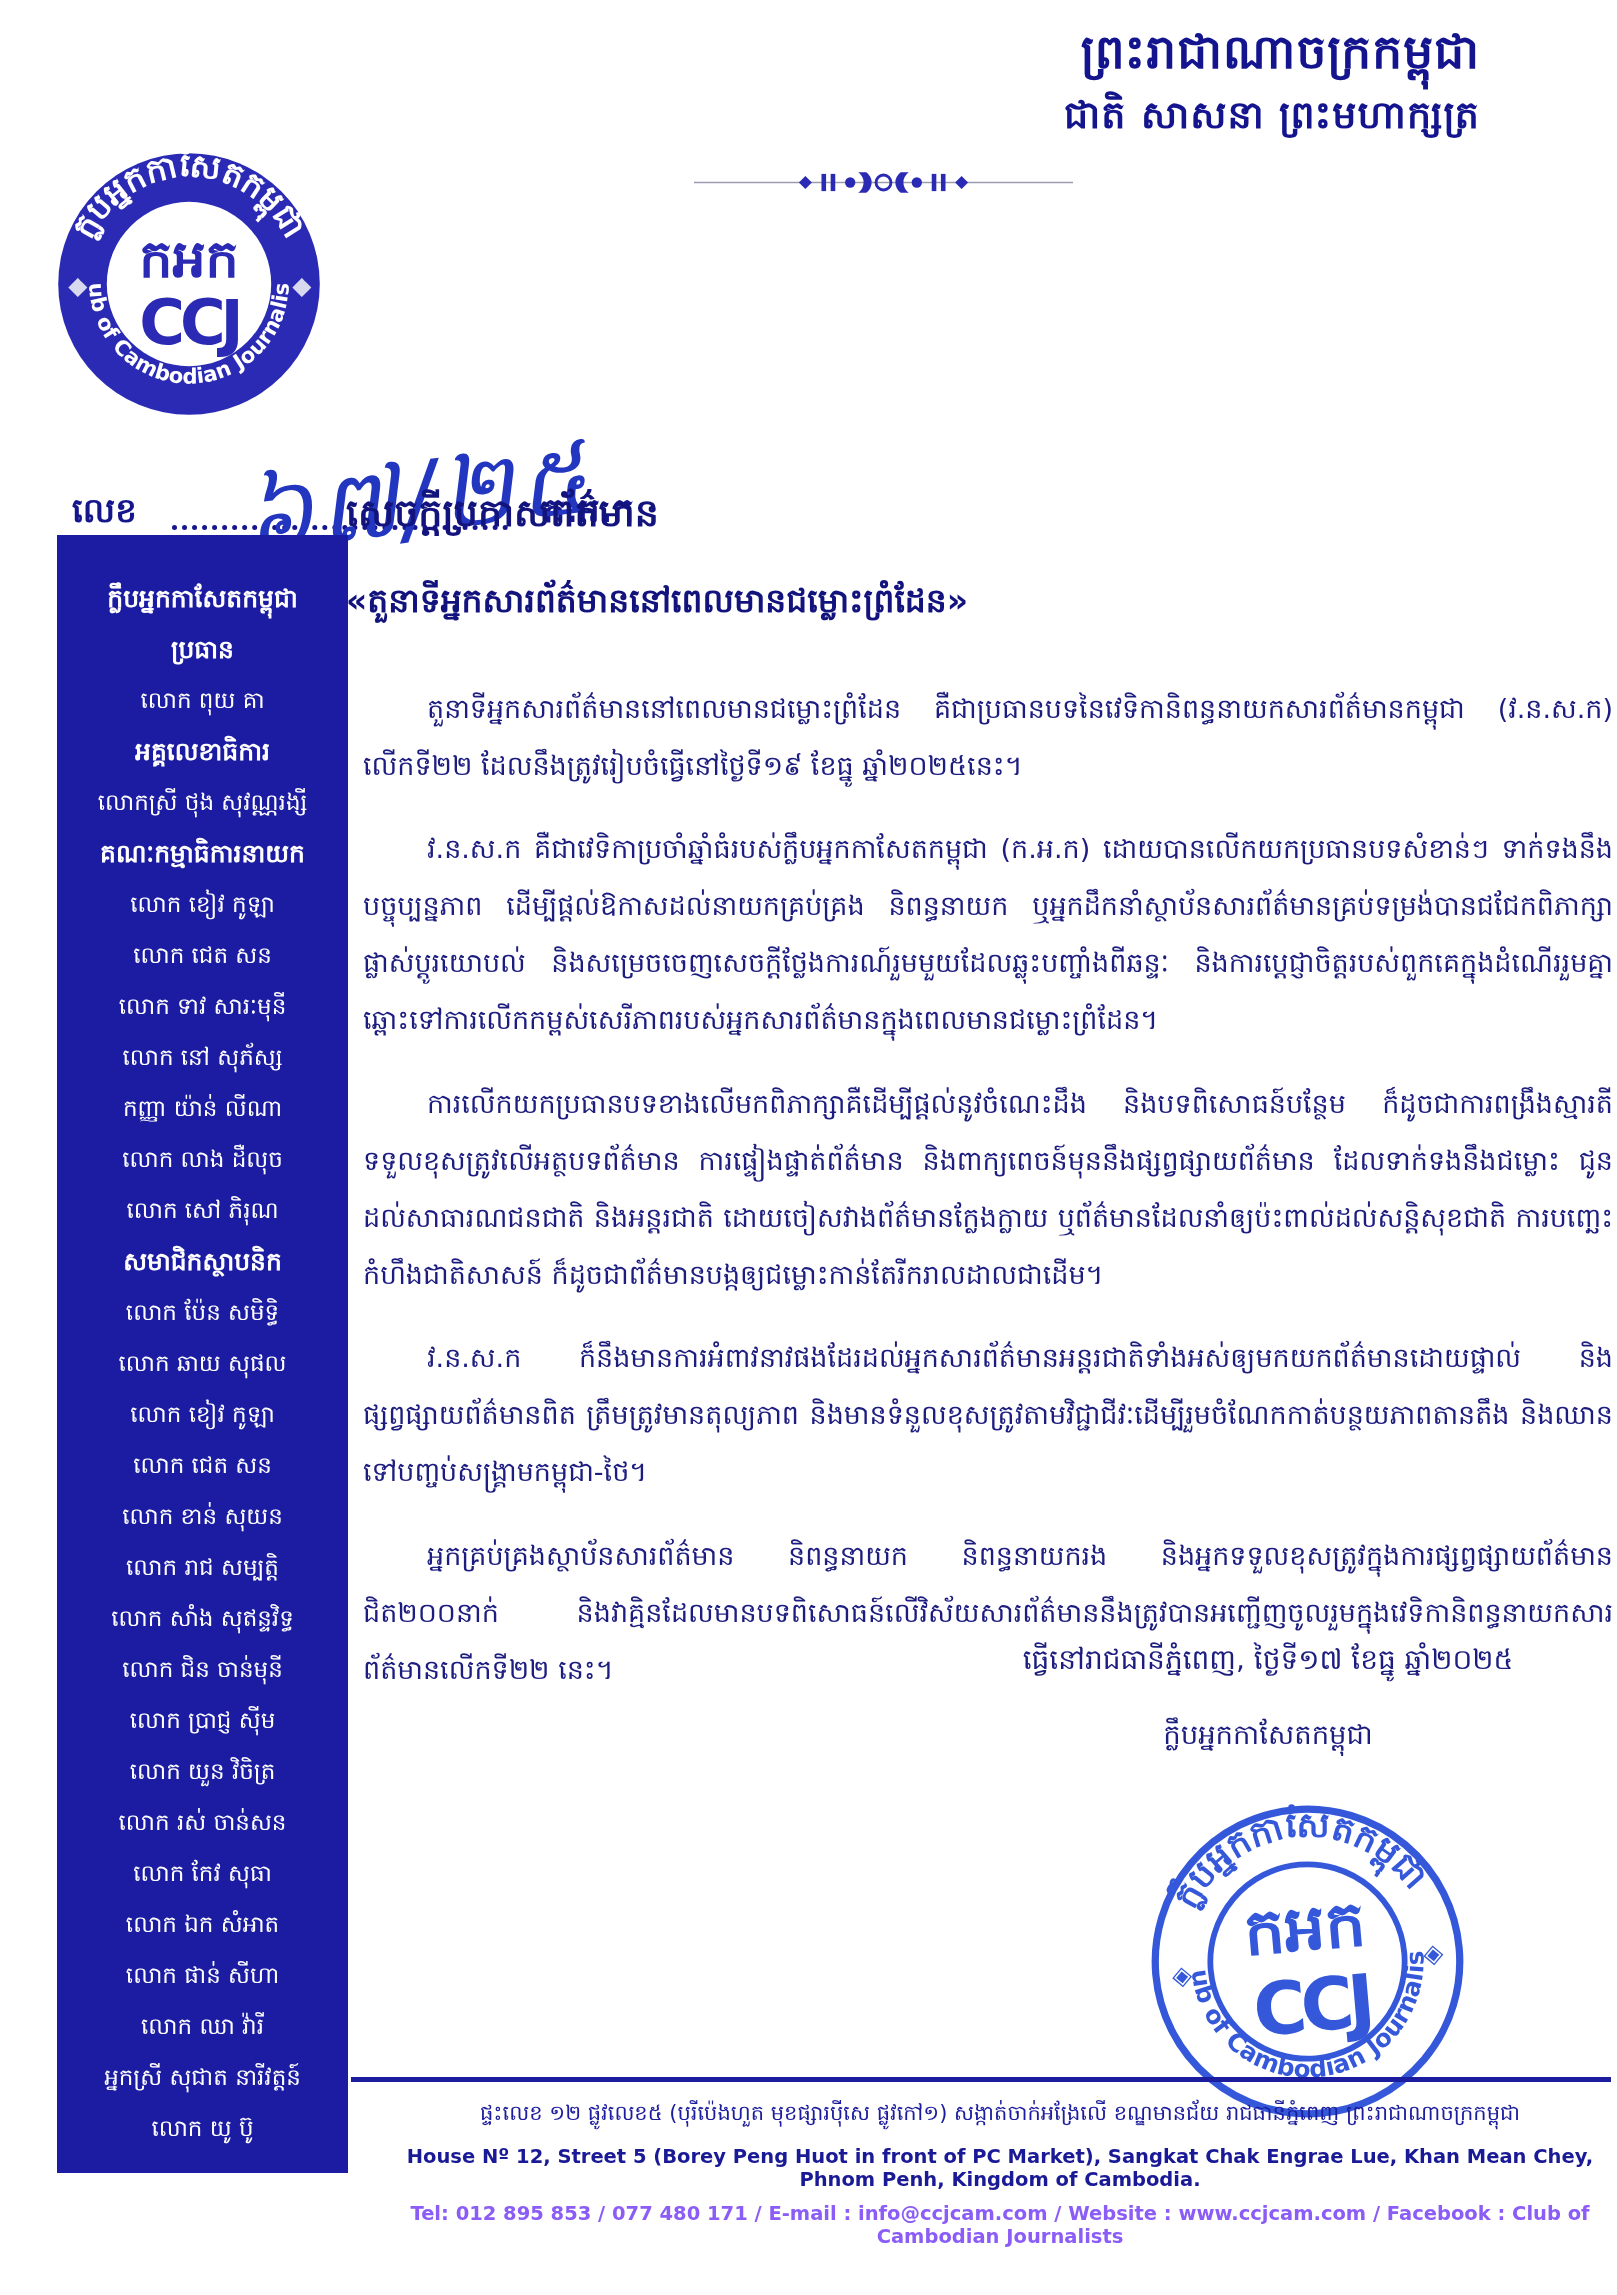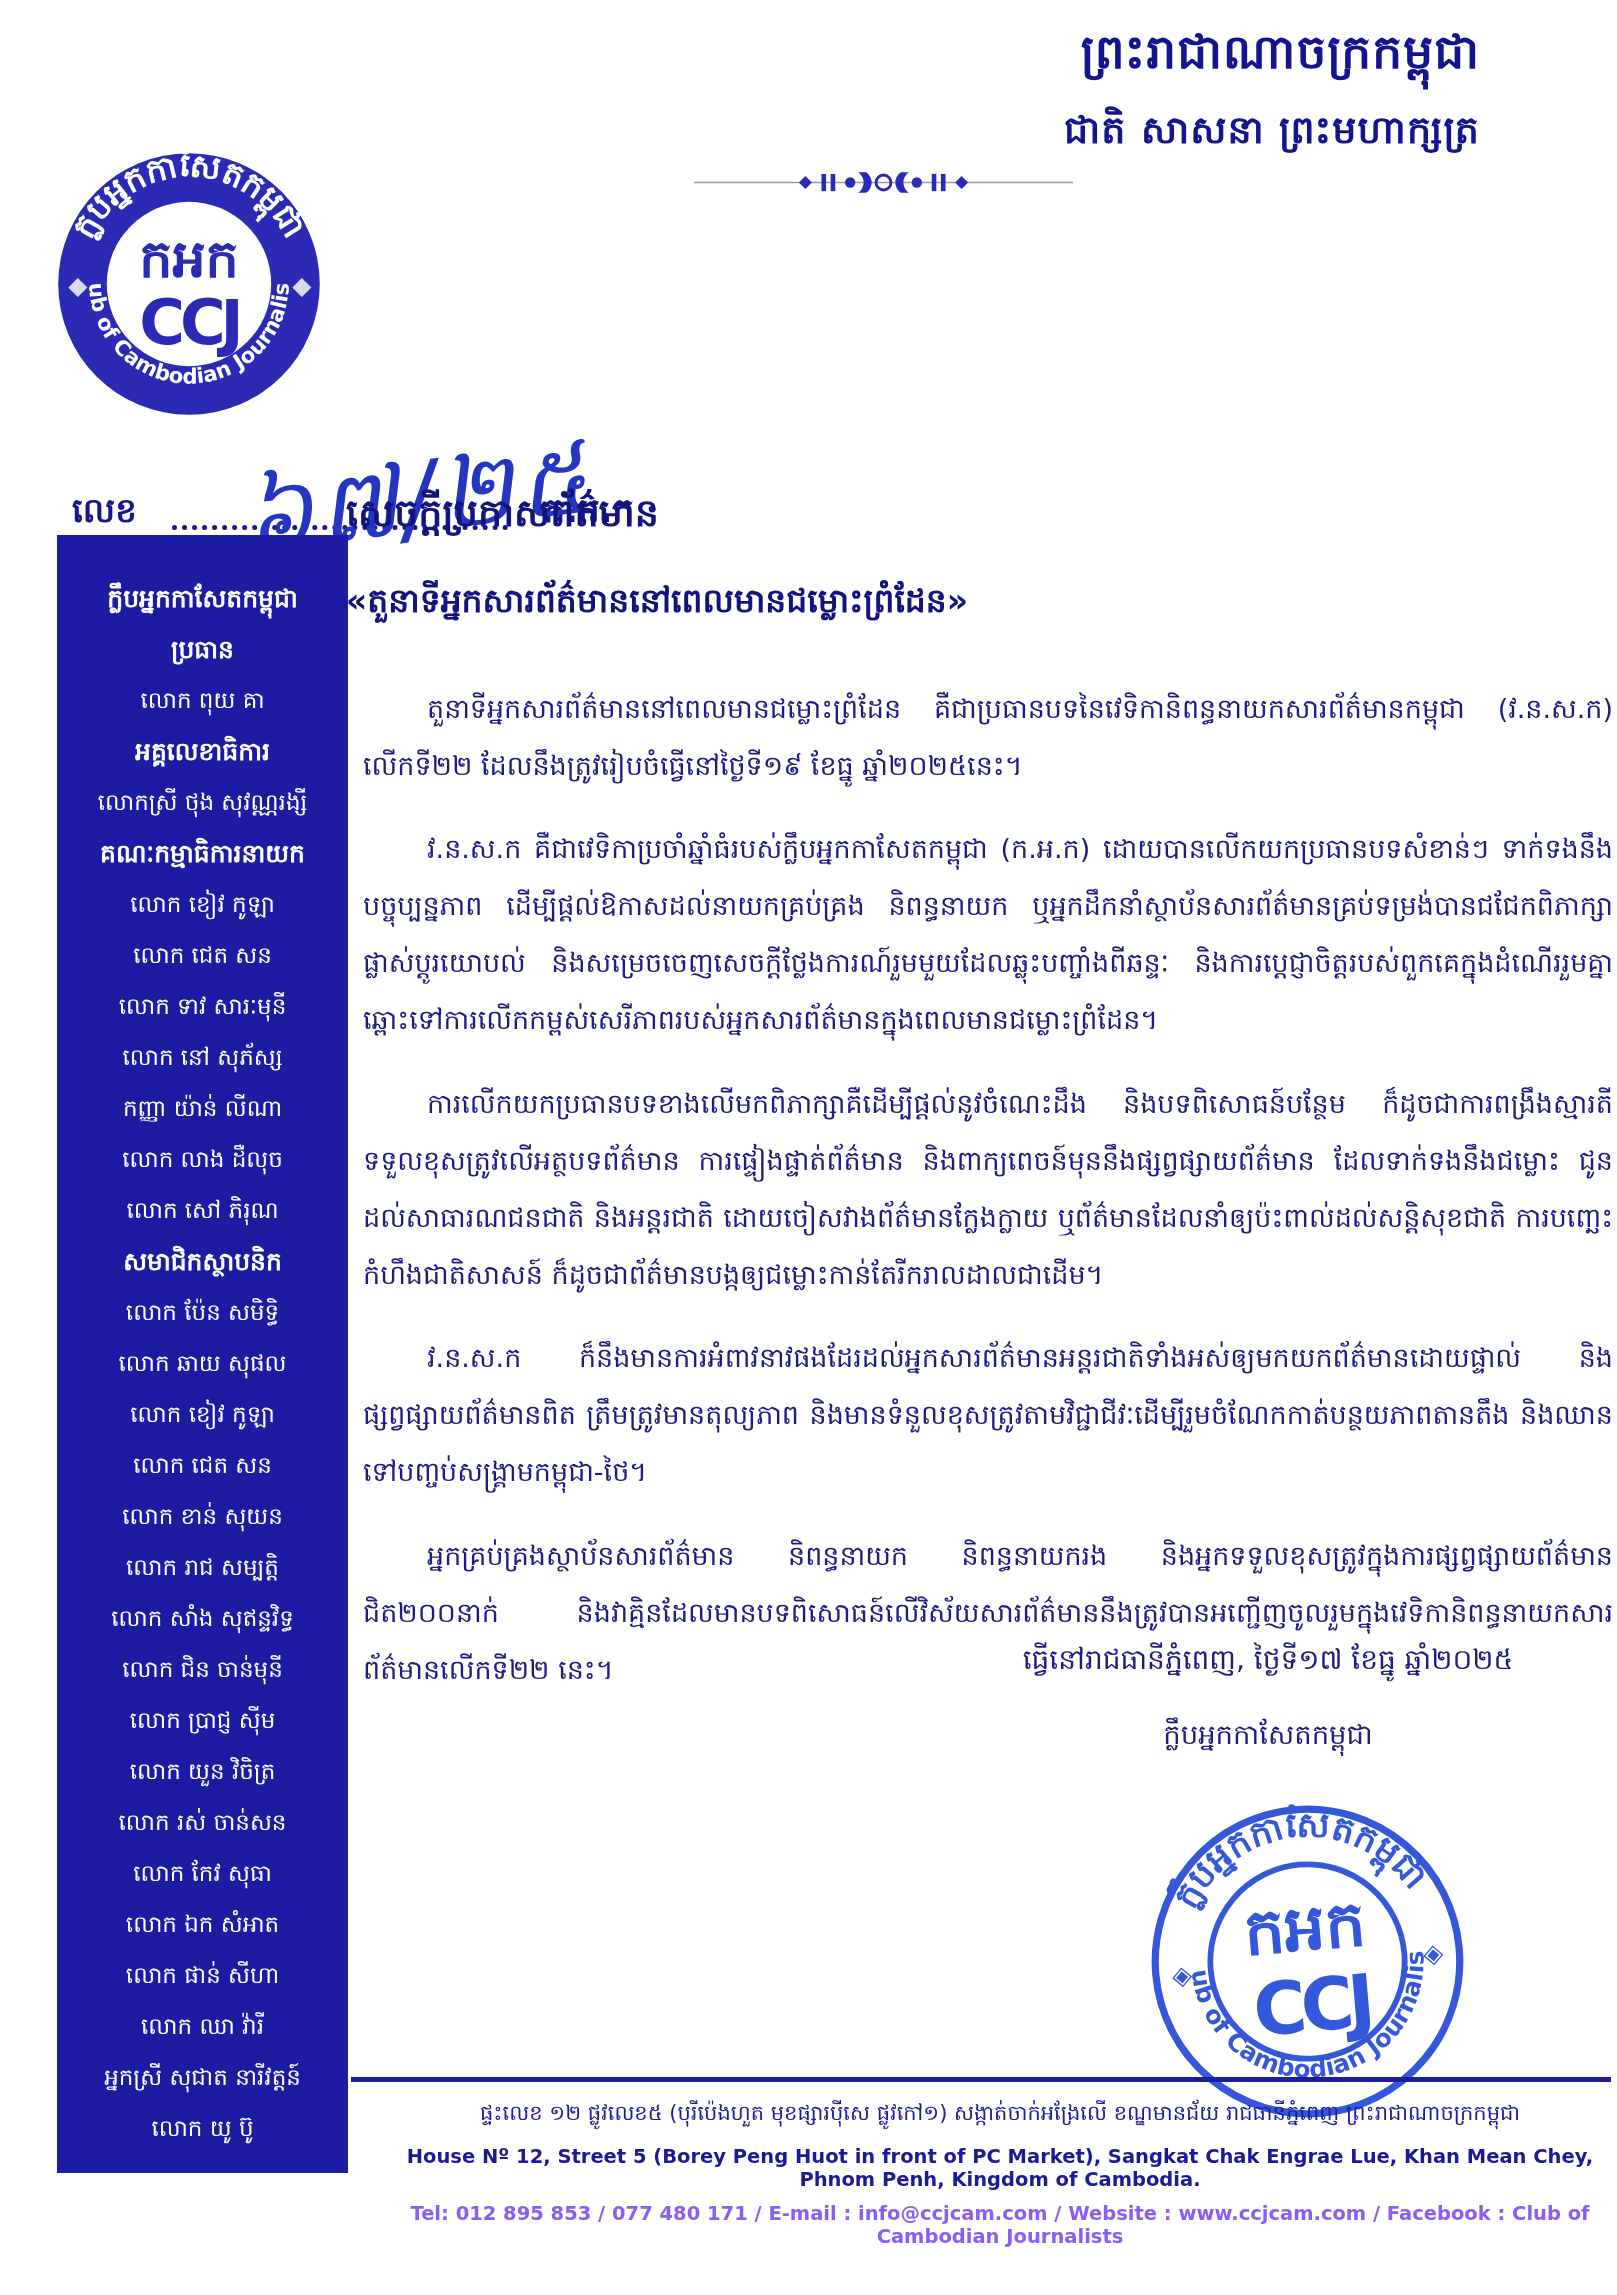--- a/index.html
+++ b/index.html
@@ -5,21 +5,21 @@
   html,body{margin:0;padding:0;}
   body{
     width:1618px;height:2295px;background:#ffffff;position:relative;
     font-family:"DejaVu Sans", sans-serif;
   }
   .page{position:absolute;inset:0;overflow:hidden;}
 
   
   .kingdom-header{position:absolute;left:298px;top:22px;width:1182px;text-align:right;color:#14148f;}
   .kingdom-header .line1{font-size:47px;font-weight:bold;letter-spacing:1.1px;}
-  .kingdom-header .line2{font-size:38px;font-weight:bold;margin-top:15px;letter-spacing:1.1px;}
+  .kingdom-header .line2{font-size:38px;font-weight:bold;letter-spacing:1.1px;}
   .divider{position:absolute;left:694px;top:168px;width:379px;height:29px;}
 
   
   .logo{position:absolute;left:52px;top:147px;width:274px;height:274px;}
 
   
   .ref-line{position:absolute;left:72px;top:481px;width:562px;height:80px;color:#16168c;}
   .ref-row{display:flex;align-items:center;gap:32px;}
   .ref-prefix,.ref-suffix{font-size:34px;font-weight:bold;line-height:57px;white-space:nowrap;}
   .ref-dots{flex:1 1 auto;height:44px;border-bottom:5.7px dotted #16168c;margin:0 3.4px 9.2px 3.4px;}

